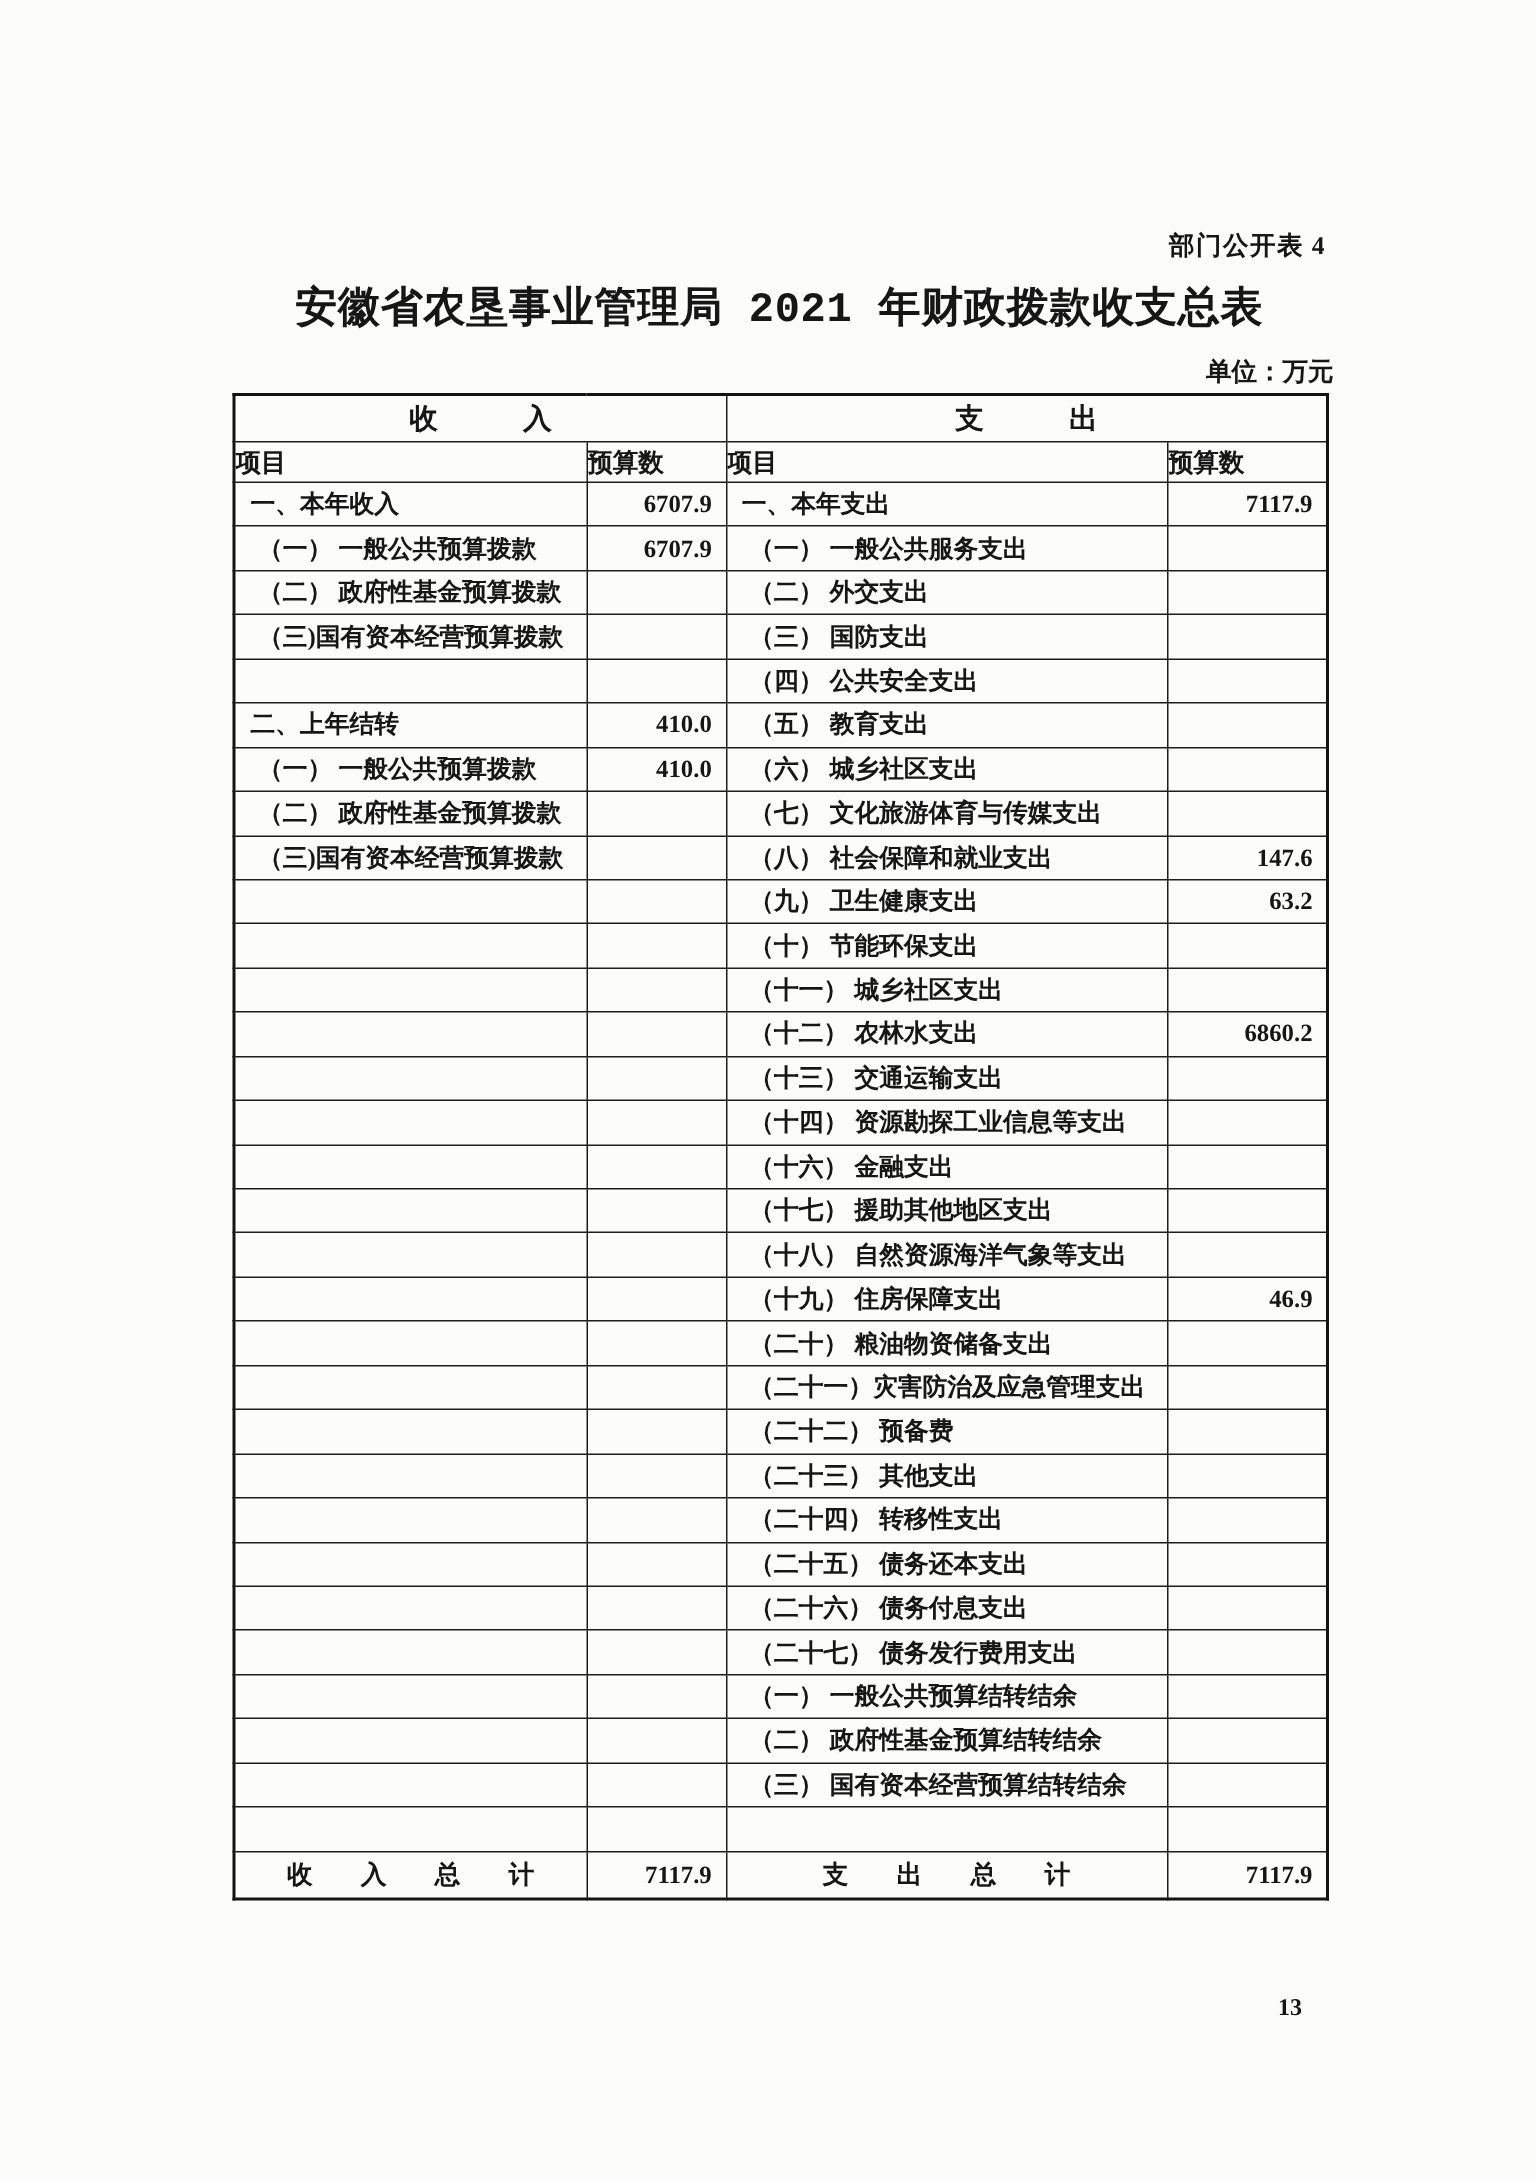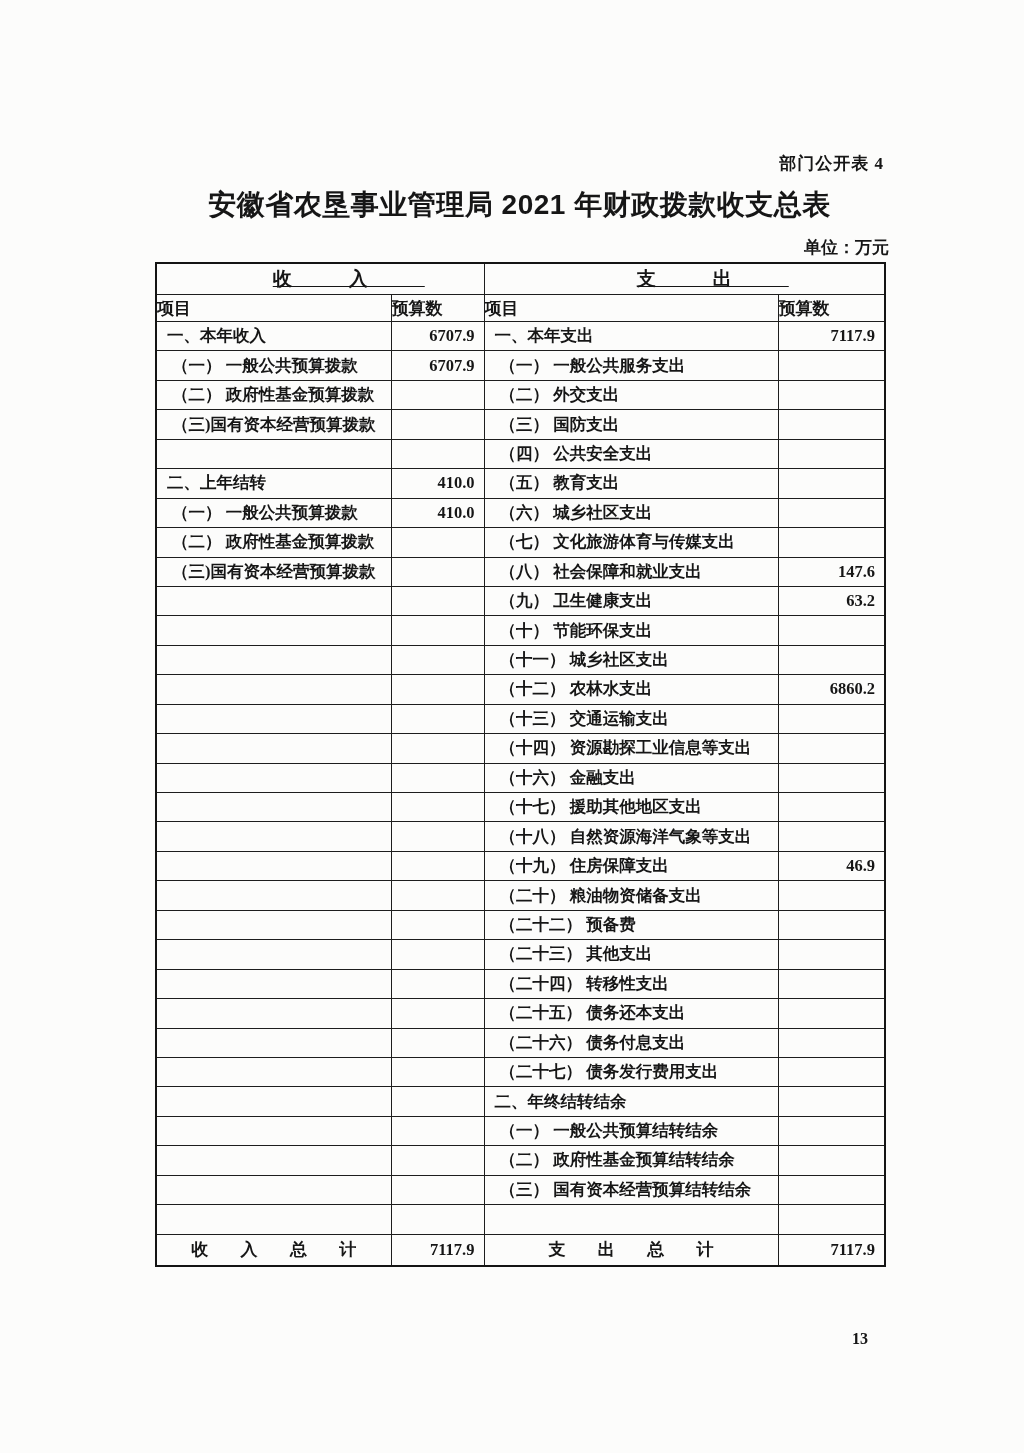--- a/index.html
+++ b/index.html
@@ -13,42 +13,42 @@
     padding-left:12px;
   }
   .doc-label{
     position:absolute;top:152px;right:152px;
     font-size:17px;font-weight:600;letter-spacing:1px;
   }
   .title{
     position:absolute;top:186px;left:155px;width:729px;
     text-align:center;
     font-size:28px;font-weight:900;letter-spacing:0.5px;
-    font-family:Liberation Sans, sans-serif;
+    font-family:Liberation Mono, monospace;
   }
   .unit-label{
     position:absolute;top:236px;right:147px;
     font-size:17px;font-weight:700;
   }
   table.budget{
     position:absolute;top:262px;left:155px;
     width:729px;
     border-collapse:collapse;
     table-layout:fixed;
     border:2.5px solid #141414;
   }
   .budget th,.budget td{
     border:1.5px solid #1d1d1d;
     overflow:hidden;white-space:nowrap;
     font-weight:600;
     padding:0;
   }
   thead th.sec{
     height:30px;font-size:19px;font-weight:700;
-    text-align:center;letter-spacing:3em;padding-left:3em;text-decoration:underline;
+    text-align:center;letter-spacing:3em;padding-left:3em;
   }
   thead th.colh{
     height:26px;font-size:17px;font-weight:700;text-align:left;
   }
   tbody td{height:28.45px;font-size:16.5px;}
   td.item{text-align:left;padding-left:10px;}
   td.item.sub{padding-left:15px;}
   td.val{text-align:right;padding-right:9px;}
   tfoot td{height:30px;border-top:2.2px solid #141414;}
   tfoot td.total-label{
@@ -208,20 +208,26 @@
         </tr>
         <tr>
           <td class="item"></td>
           <td class="val"></td>
           <td class="item sub">（二十） 粮油物资储备支出</td>
           <td class="val"></td>
         </tr>
         <tr>
           <td class="item"></td>
           <td class="val"></td>
+          <td class="item sub">（二十一）灾害防治及应急管理支出</td>
+          <td class="val"></td>
+        </tr>
+        <tr>
+          <td class="item"></td>
+          <td class="val"></td>
           <td class="item sub">（二十二） 预备费</td>
           <td class="val"></td>
         </tr>
         <tr>
           <td class="item"></td>
           <td class="val"></td>
           <td class="item sub">（二十三） 其他支出</td>
           <td class="val"></td>
         </tr>
         <tr>
@@ -239,26 +245,20 @@
         <tr>
           <td class="item"></td>
           <td class="val"></td>
           <td class="item sub">（二十六） 债务付息支出</td>
           <td class="val"></td>
         </tr>
         <tr>
           <td class="item"></td>
           <td class="val"></td>
           <td class="item sub">（二十七） 债务发行费用支出</td>
-          <td class="val"></td>
-        </tr>
-        <tr>
-          <td class="item"></td>
-          <td class="val"></td>
-          <td class="item">二、年终结转结余</td>
           <td class="val"></td>
         </tr>
         <tr>
           <td class="item"></td>
           <td class="val"></td>
           <td class="item sub">（一） 一般公共预算结转结余</td>
           <td class="val"></td>
         </tr>
         <tr>
           <td class="item"></td>

